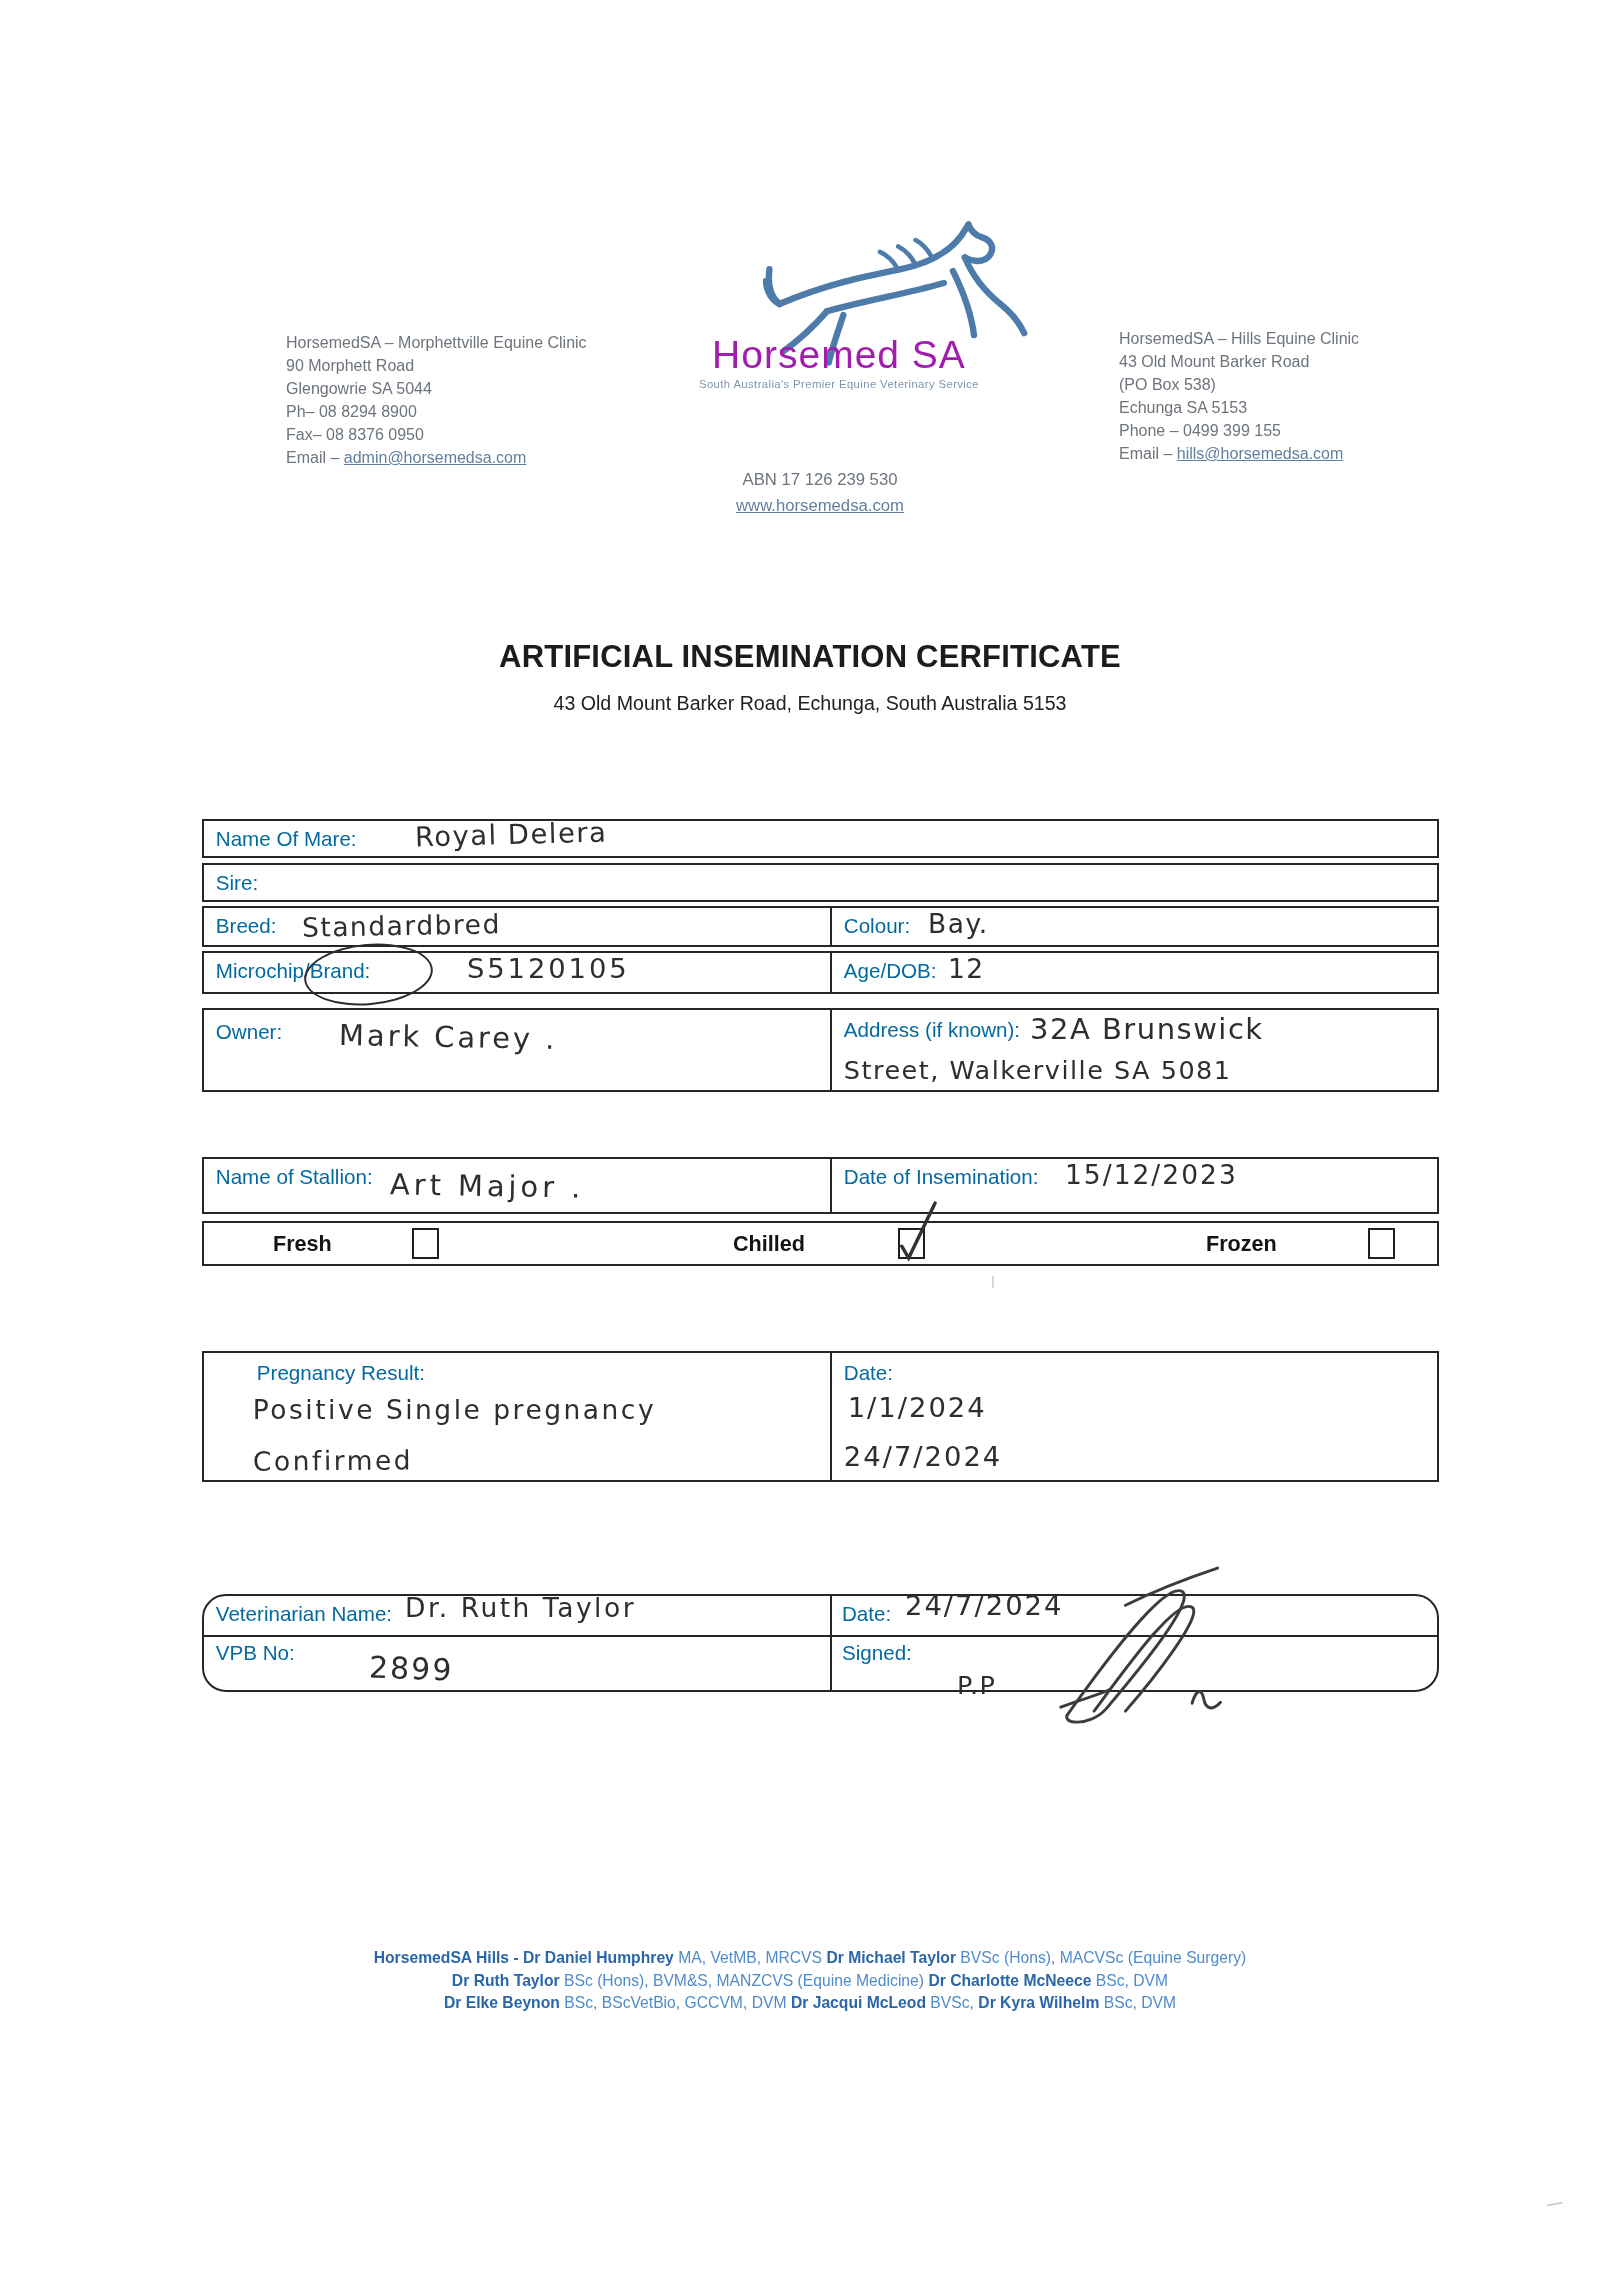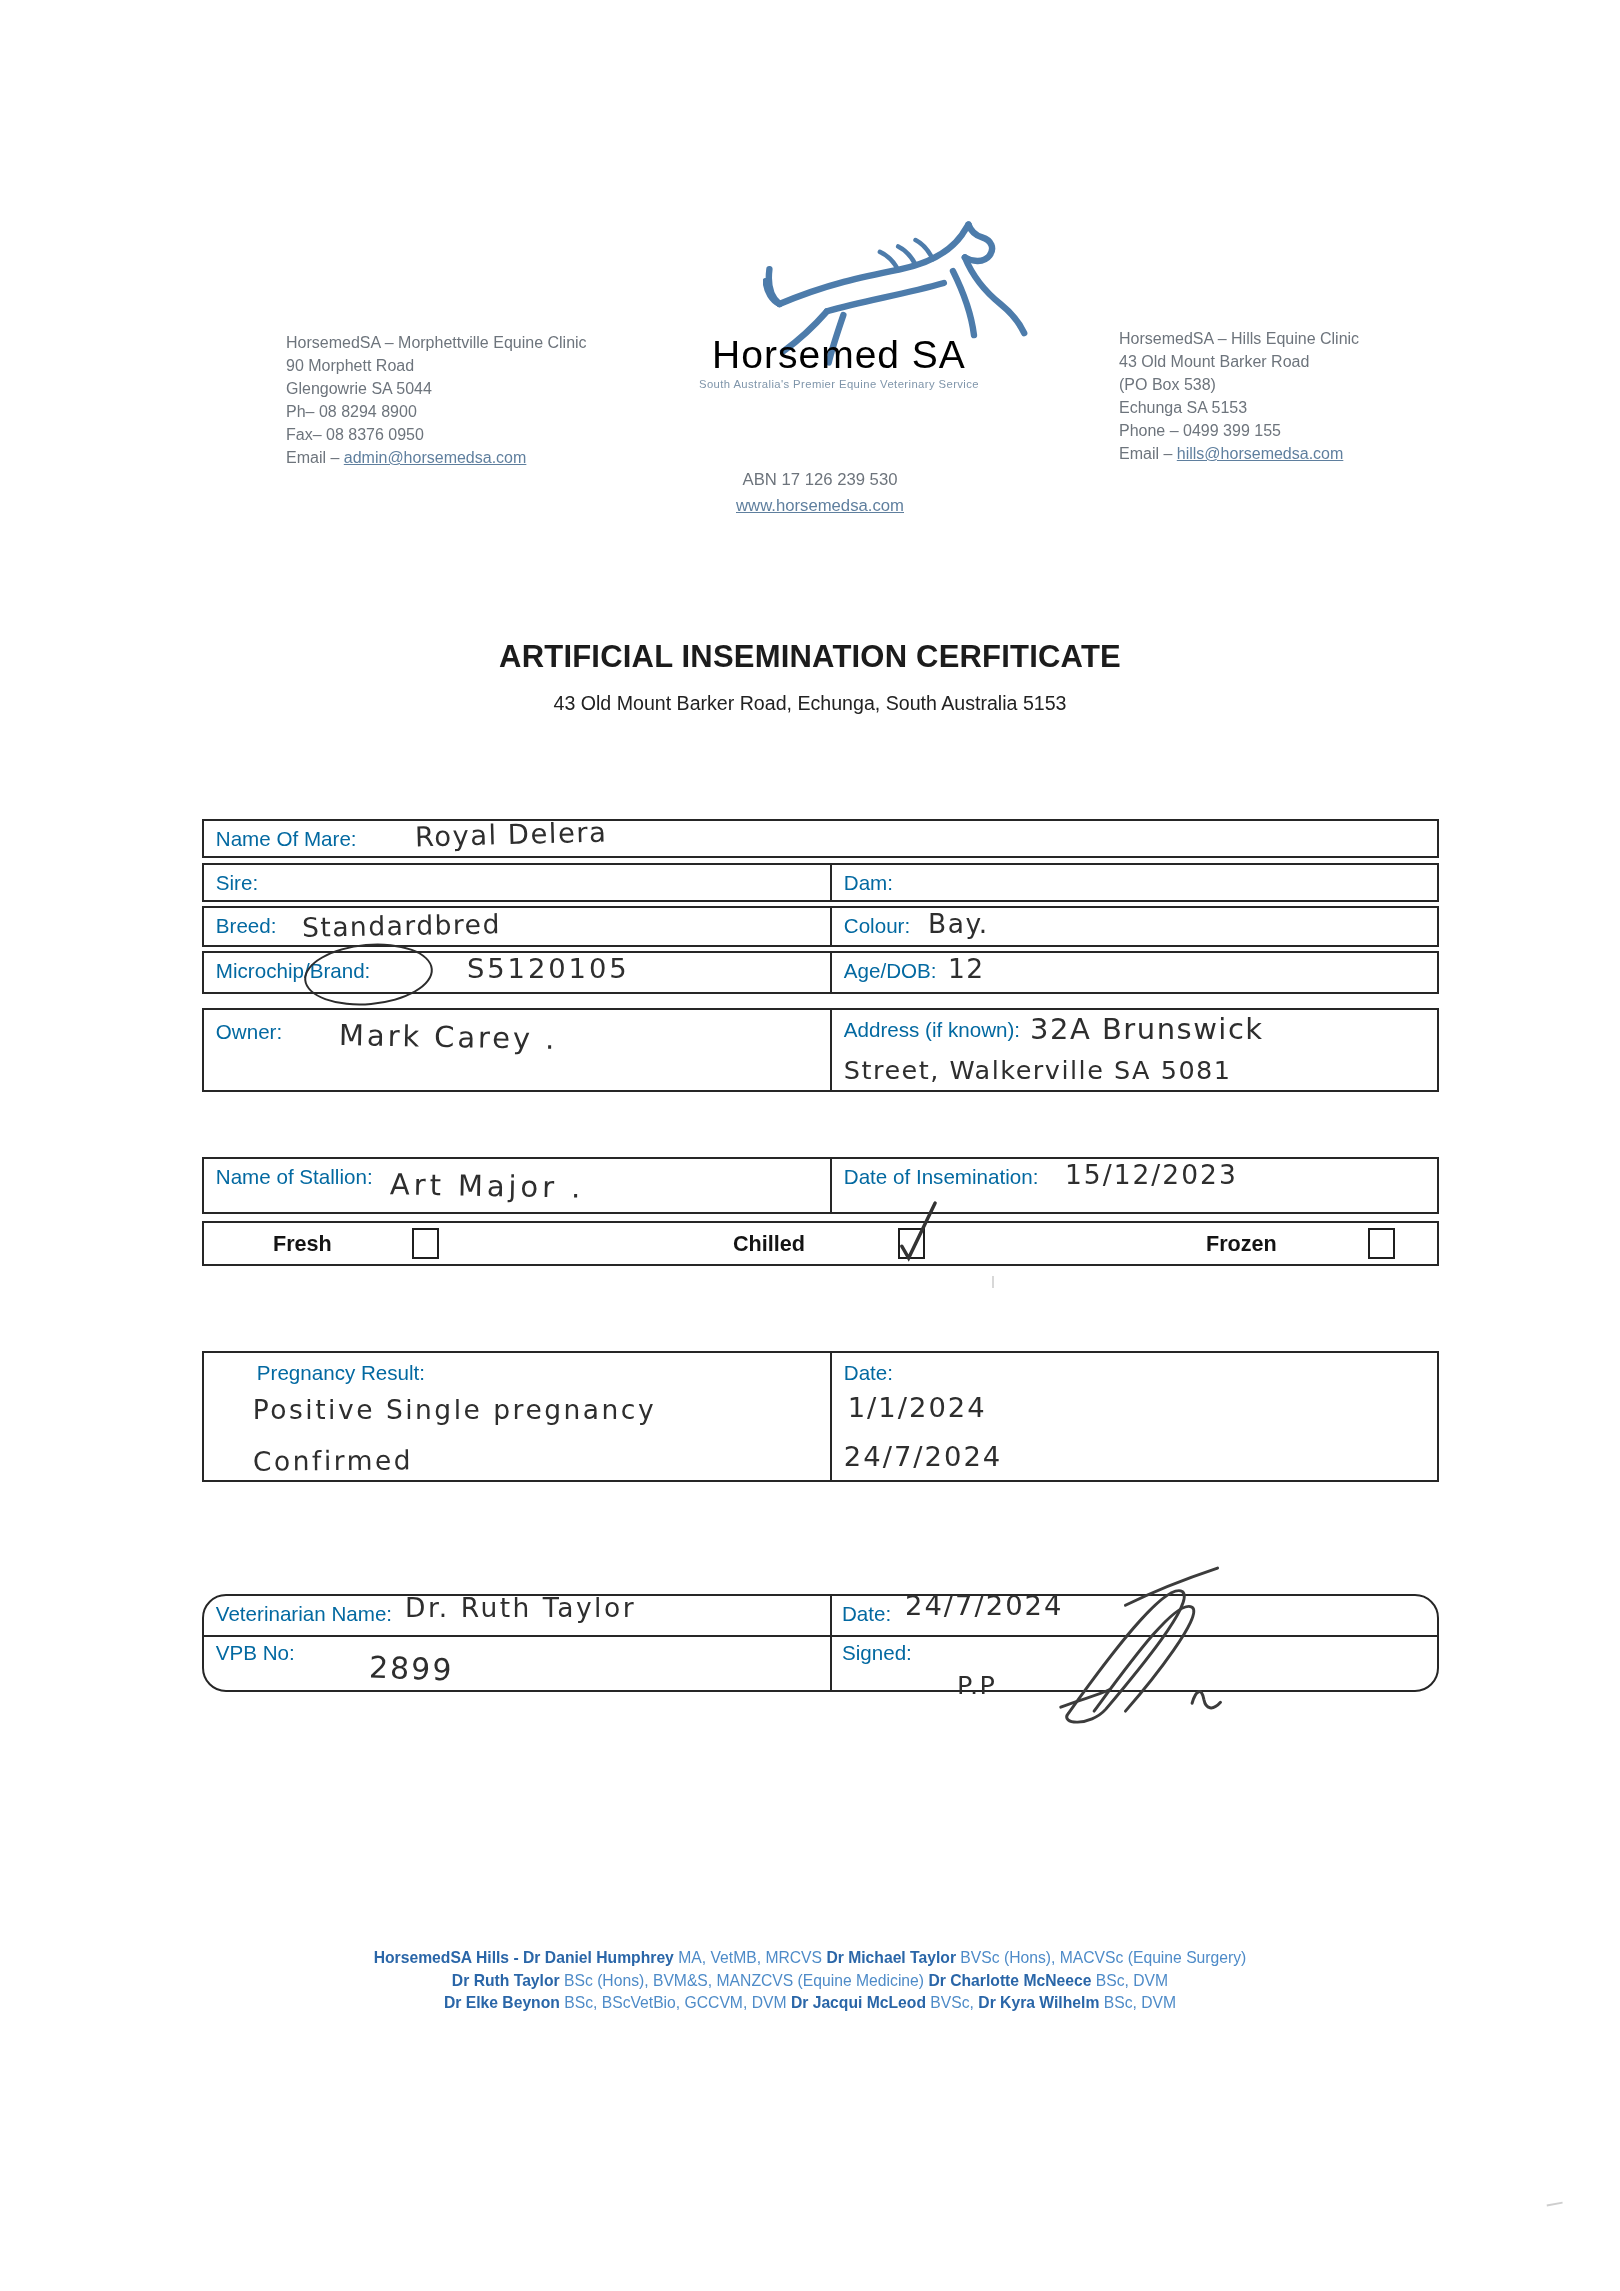--- a/index.html
+++ b/index.html
@@ -5,21 +5,21 @@
   html,body{margin:0;padding:0;background:#e8e8e8;}
   .page{position:relative;width:1620px;height:2292px;background:#ffffff;
         font-family:"Liberation Sans",sans-serif;color:#1d1d1d;overflow:hidden;}
   .abs{position:absolute;}
 
   
   .clinic{font-size:16px;line-height:23px;color:#6d747c;}
   .clinic a{color:#5f7f9e;text-decoration:underline;}
 
   
-  .logo-name{font-size:39px;color:#000000;letter-spacing:1px;text-align:center;}
+  .logo-name{font-size:39px;color:#a21caf;letter-spacing:1px;text-align:center;}
   .logo-tag{font-size:11.3px;color:#7f95aa;letter-spacing:0.4px;text-align:center;}
   .abn{font-size:16.7px;color:#6d747c;text-align:center;}
   .site{font-size:16.7px;text-align:center;}
   .site a{color:#5f7f9e;text-decoration:underline;}
 
   
   .title{width:100%;text-align:center;font-size:31px;font-weight:bold;color:#1c1c1c;letter-spacing:0.2px;}
   .subtitle{width:100%;text-align:center;font-size:19.6px;color:#222;}
 
   
@@ -100,23 +100,20 @@
 
   <div class="box" style="left:202px;top:819px;width:1237px;height:39px;">
     <span class="lbl lbl-pad">Name Of Mare:</span>
     <span class="hw" style="left:211px;top:-2px;font-size:27.4px;transform:rotate(-1.5deg);">Royal Delera</span>
   </div>
 
   <div class="box" style="left:202px;top:863px;width:1237px;height:39px;">
     <div class="cell" style="left:0;width:668px;border-radius:13px;">
       <span class="lbl lbl-pad">Sire:</span>
     </div>
-    <div class="cell cell--right" style="left:626px;right:0;">
-      <span class="lbl lbl-pad">Dam:</span>
-    </div>
   </div>
 
   <div class="box" style="left:202px;top:906px;width:1237px;height:41px;">
     <div class="cell" style="left:0;width:626px;">
       <span class="lbl lbl-pad">Breed:</span>
       <span class="hw" style="left:98px;top:2px;font-size:26.5px;transform:rotate(-1deg);">Standardbred</span>
     </div>
     <div class="cell cell--right" style="left:626px;right:0;">
       <span class="lbl lbl-pad">Colour:</span>
       <span class="hw" style="left:96px;top:0;font-size:26.5px;">Bay.</span>

